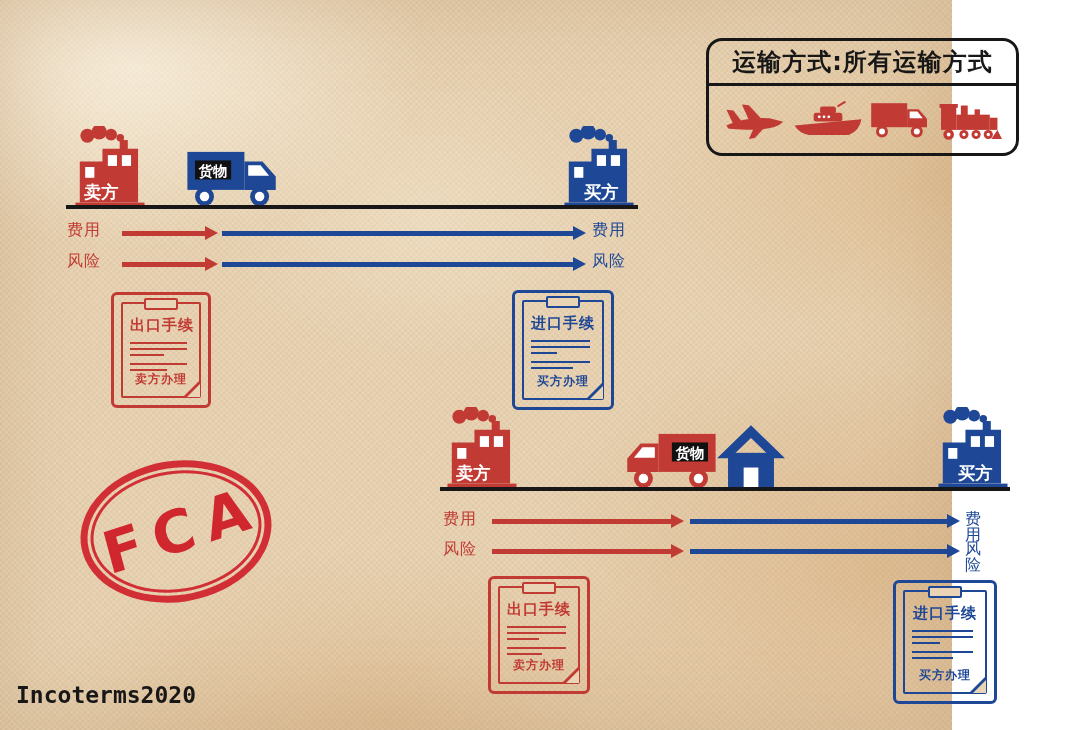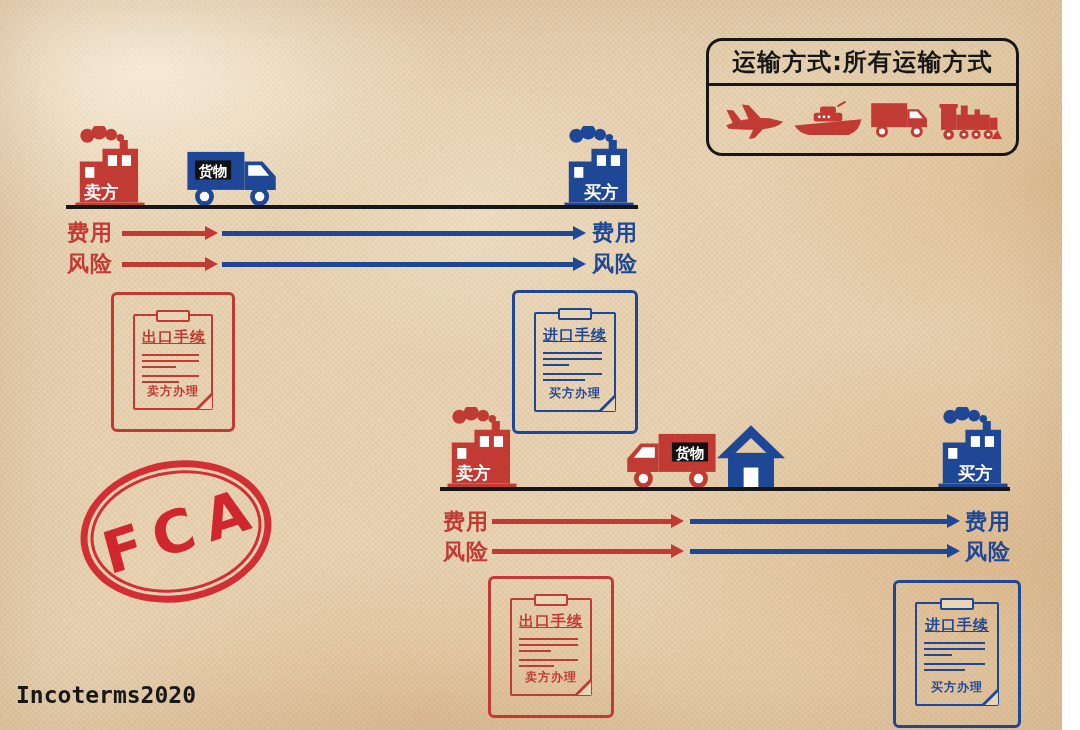--- a/index.html
+++ b/index.html
@@ -1,21 +1,21 @@
 <!DOCTYPE html>
 <html style="--red: #c13a34; --blue: #1e4796; --stamp_red: #d0262e; --ink: #171717; --paper: #e9d5b6;"><head>
 <meta charset="utf-8">
 <style>
   html,body{margin:0;padding:0;}
   body{
     width:1080px;height:730px;overflow:hidden;
     font-family:"DejaVu Sans",sans-serif;
   }
   .paper{
-    position:relative;width:1062px;height:730px;
+    position:relative;width:952px;height:730px;
     background-color:#e9d5b6;
     background-image:
       radial-gradient(ellipse 420px 260px at 14% 9%, rgba(255,250,238,.65), transparent 70%),
       radial-gradient(ellipse 300px 200px at 45% 30%, rgba(250,240,220,.35), transparent 70%),
       radial-gradient(ellipse 500px 360px at 92% 78%, rgba(206,152,94,.38), transparent 70%),
       radial-gradient(ellipse 420px 260px at 98% 25%, rgba(210,160,100,.33), transparent 70%),
       radial-gradient(ellipse 520px 240px at 40% 98%, rgba(206,155,98,.30), transparent 70%),
       repeating-linear-gradient(45deg, rgba(158,108,58,.055) 0 2px, transparent 2px 4px),
       repeating-linear-gradient(-45deg, rgba(158,108,58,.055) 0 2px, transparent 2px 4px);
     box-shadow:inset 0 0 90px rgba(150,100,50,.22);
@@ -46,26 +46,26 @@
   .arrow{height:5px;}
   .arrow::after{
     content:"";position:absolute;right:-12px;top:-5px;width:0;height:0;
     border-left:13px solid currentColor;
     border-top:7.5px solid transparent;
     border-bottom:7.5px solid transparent;
   }
   .arrow.red{background:var(--red);color:var(--red);}
   .arrow.blue{background:var(--blue);color:var(--blue);}
 
-  .flow-label{font-size:22px;font-weight:bold;line-height:1;letter-spacing:1px;}
+  .flow-label{font-size:16px;font-weight:normal;line-height:1;letter-spacing:1px;}
   .flow-label.red{color:var(--red);}
   .flow-label.blue{color:var(--blue);}
 
   
-  .doc{border:3px solid currentColor;border-radius:6px;padding:19px;background:transparent;text-decoration:underline;}
+  .doc{border:3px solid currentColor;border-radius:6px;padding:7px;background:transparent;}
   .doc.red{color:var(--red);}
   .doc.blue{color:var(--blue);}
   .doc-inner{position:relative;border:2px solid currentColor;border-radius:2px;height:100%;box-sizing:border-box;padding:6px 7px 4px;}
   .doc-tab{
     position:absolute;top:-6px;left:50%;transform:translateX(-50%);
     width:30px;height:8px;border:2px solid currentColor;border-radius:2px;
     background:#e9d5b6;
   }
   .doc-title{font-size:15px;font-weight:bold;text-align:center;margin-top:6px;letter-spacing:1px;white-space:nowrap;}
   .doc-lines{margin-top:7px;}

